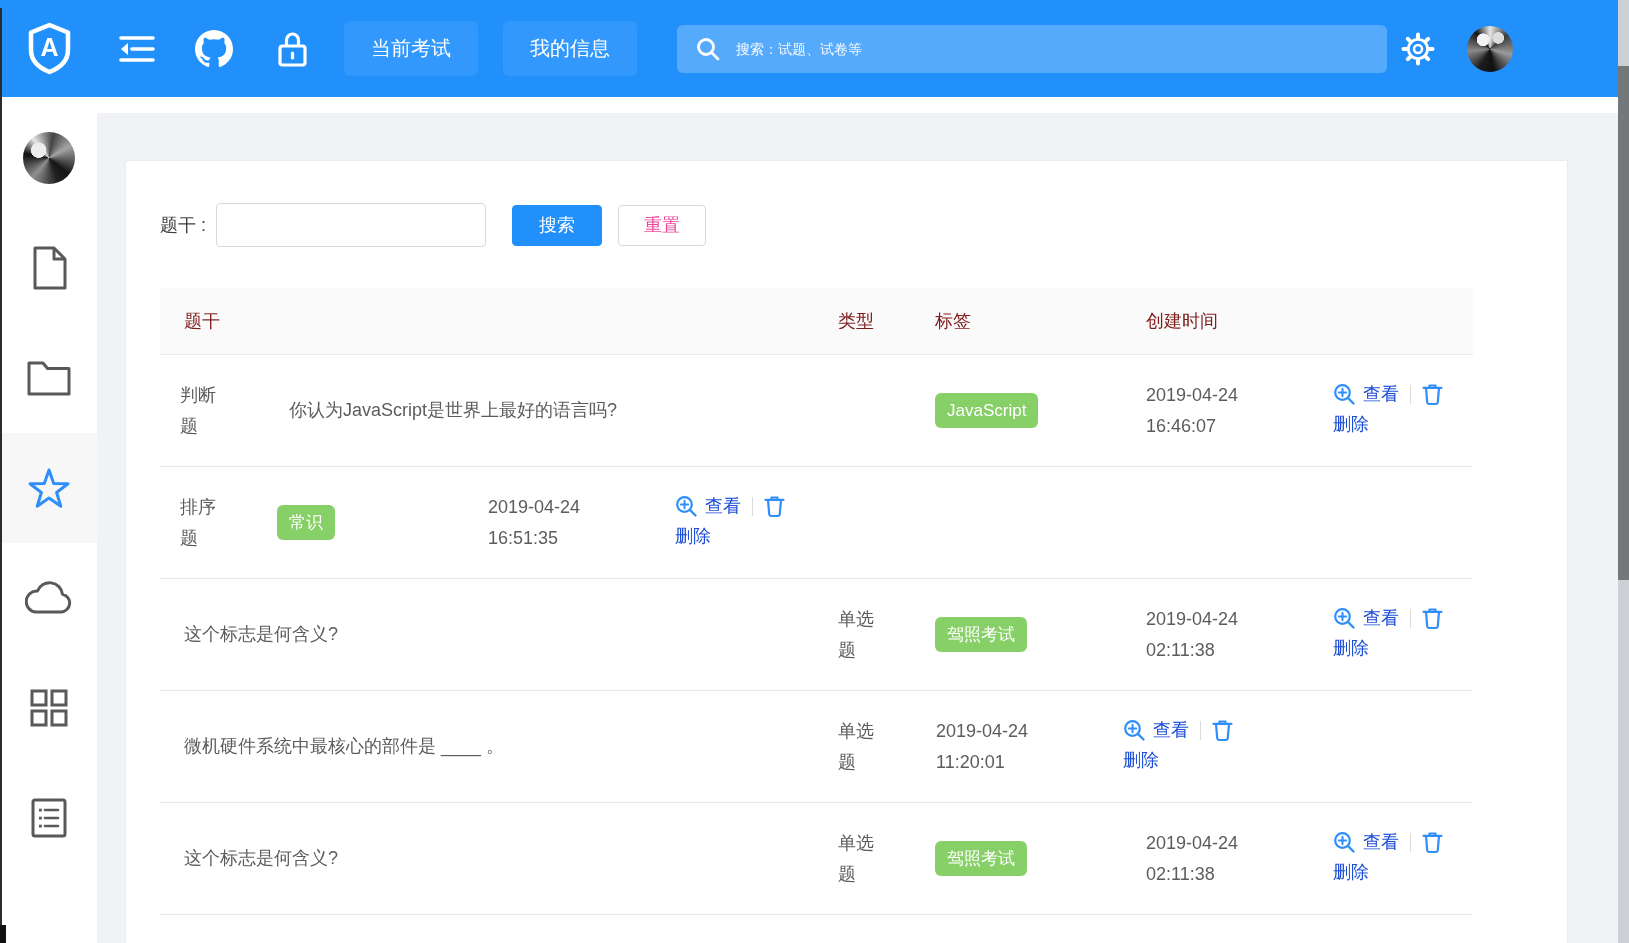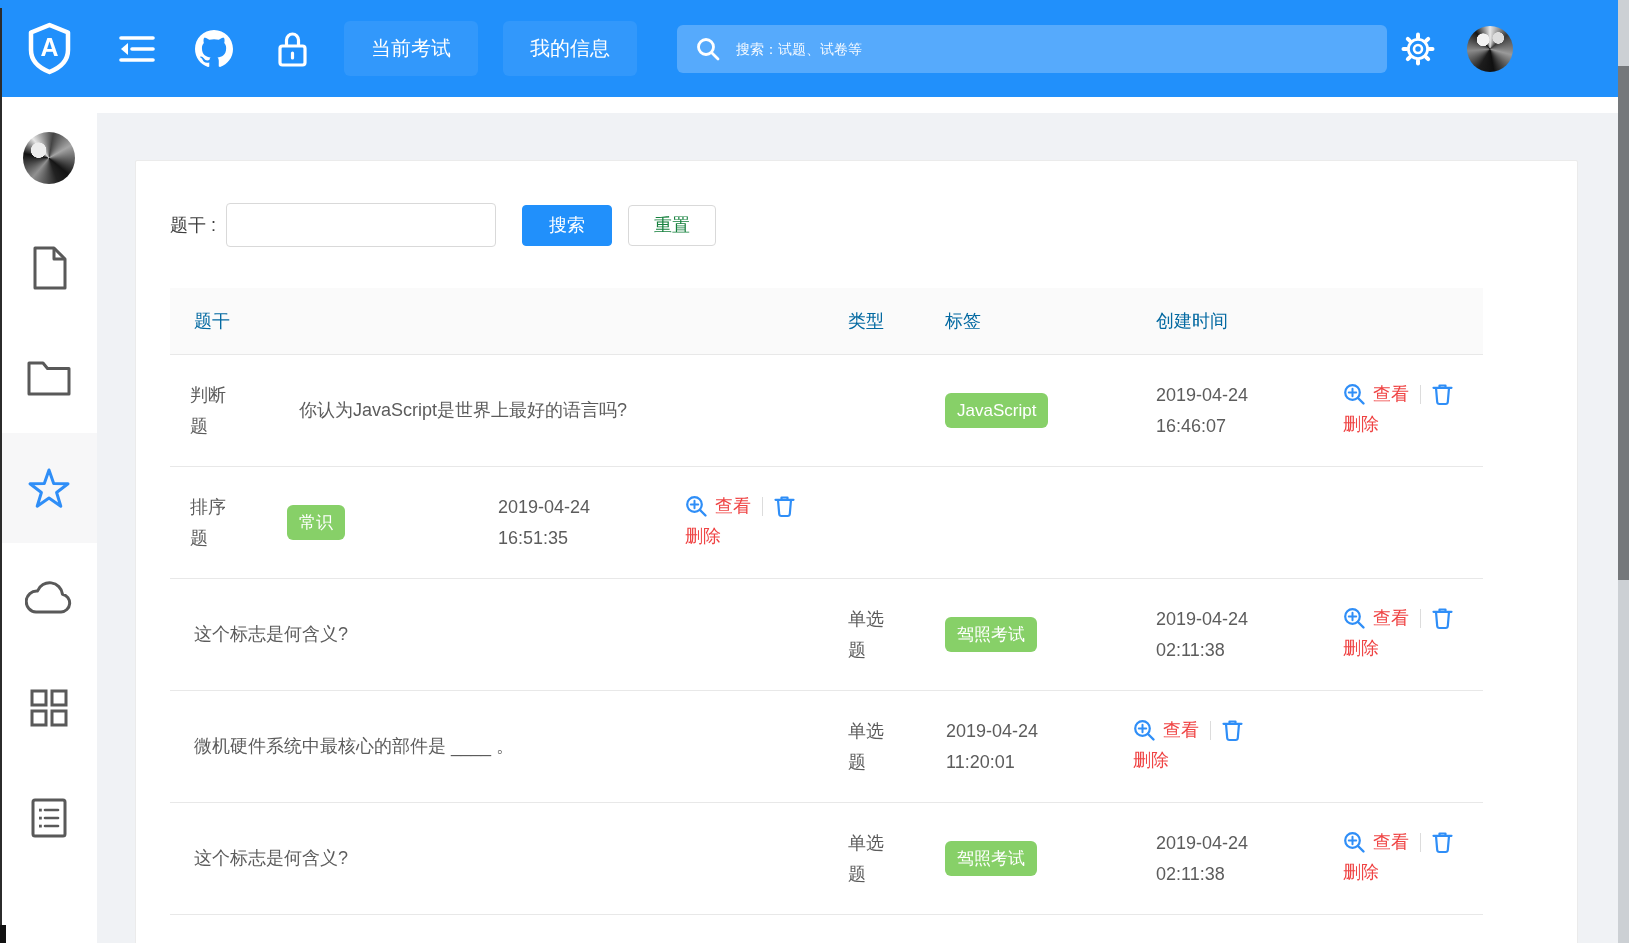--- a/index.html
+++ b/index.html
@@ -52,58 +52,58 @@
   .side-item { width:97px; height:110px; display:flex; align-items:center; justify-content:center; cursor:pointer; }
   .side-item.active { background:#f7f7f8; }
   .side-avatar {
     width:52px; height:52px; border-radius:50%;
     background:
       radial-gradient(circle at 30% 35%, #ededed 0 15%, transparent 16%),
       conic-gradient(from 160deg, #222, #909090 60deg, #101010 120deg, #e5e5e5 160deg, #444 210deg, #a5a5a5 260deg, #141414 330deg, #222);
   }
   
   .topstrip { position:absolute; left:97px; top:97px; width:1521px; height:16px; background:#fff; }
-  .content  { position:absolute; left:94px; top:113px; width:1521px; height:830px; background:#f0f2f5; }
+  .content  { position:absolute; left:84px; top:113px; width:1521px; height:830px; background:#f0f2f5; }
   .card {
     position:absolute; left:41px; top:47px; width:1443px; height:920px;
     background:#fff; border:1px solid #ebebeb; border-radius:2px;
   }
   
   .filter { margin:42px 0 0 34px; display:flex; align-items:center; }
   .filter-label { font-size:18px; color:#3d3d3d; margin-right:10px; }
   .filter-input {
     width:270px; height:44px; border:1px solid #d9d9d9; border-radius:4px;
     font-size:17px; padding:0 12px; outline:none; color:#555;
   }
   .btn { height:41px; border-radius:4px; font-size:18px; cursor:pointer;
          font-family:inherit; display:inline-flex; align-items:center; justify-content:center;text-align:center; }
   .btn-primary { margin-left:26px; width:90px; background:#2190fb; color:#fff; border:1px solid #2190fb; }
-  .btn-default { margin-left:16px; width:88px; background:#fff; color:#15803d; border:1px solid #d9d9d9; }
+  .btn-default { margin-left:16px; width:88px; background:#fff; color:#ec4899; border:1px solid #d9d9d9; }
   
   .table { margin:41px 94px 0 34px; font-size:18px; }
   .thead {
     display:flex; align-items:center; height:67px; background:#fafafa;
-    border-bottom:1px solid #e8e8e8; color:#0369a1;
+    border-bottom:1px solid #e8e8e8; color:#7f1d1d;
   }
   .trow {
     display:flex; align-items:center; min-height:112px;
     border-bottom:1px solid #e8e8e8; color:#5c5c5c;
   }
   .cell { flex:0 0 auto; }
   .c-q    { width:658px; padding-left:24px; padding-right:24px; line-height:29px; }
   .c-type { width:105px; padding-left:20px; padding-right:43px; line-height:31px; word-break:break-all; }
   .c-tag  { width:210px; padding-left:12px; }
   .c-time { width:185px; padding-left:13px; }
   .c-act  { width:157px; padding-left:15px; }
   .tag {
     display:inline-block; background:#87d068; color:#fff; font-size:17px;
     padding:9px 12px; border-radius:6px; line-height:1; white-space:nowrap; cursor:default;
   }
   .time-line { display:block; line-height:31px; }
-  .act { color:#ef4444; }
+  .act { color:#1d4ed8; }
   .act-line1 { display:flex; align-items:center; }
   .act-link { cursor:pointer; display:inline-flex; align-items:center; }
   .act-link .txt { margin-left:7px; }
   .act-sep { width:1px; height:19px; background:#dcdcdc; margin:0 11px; }
   .act-line2 { display:block; line-height:30px; margin-top:3px; cursor:pointer; }
   
   .scrollbar { position:absolute; right:0; top:0; width:11px; height:943px; background:#ccd0d4; z-index:40; }
   .scroll-thumb { position:absolute; left:0; top:66px; width:11px; height:514px; background:#75787b; }
   
   .left-edge  { position:absolute; left:0; top:8px; width:2px; height:935px; background:#2b2b2b; z-index:50; }

